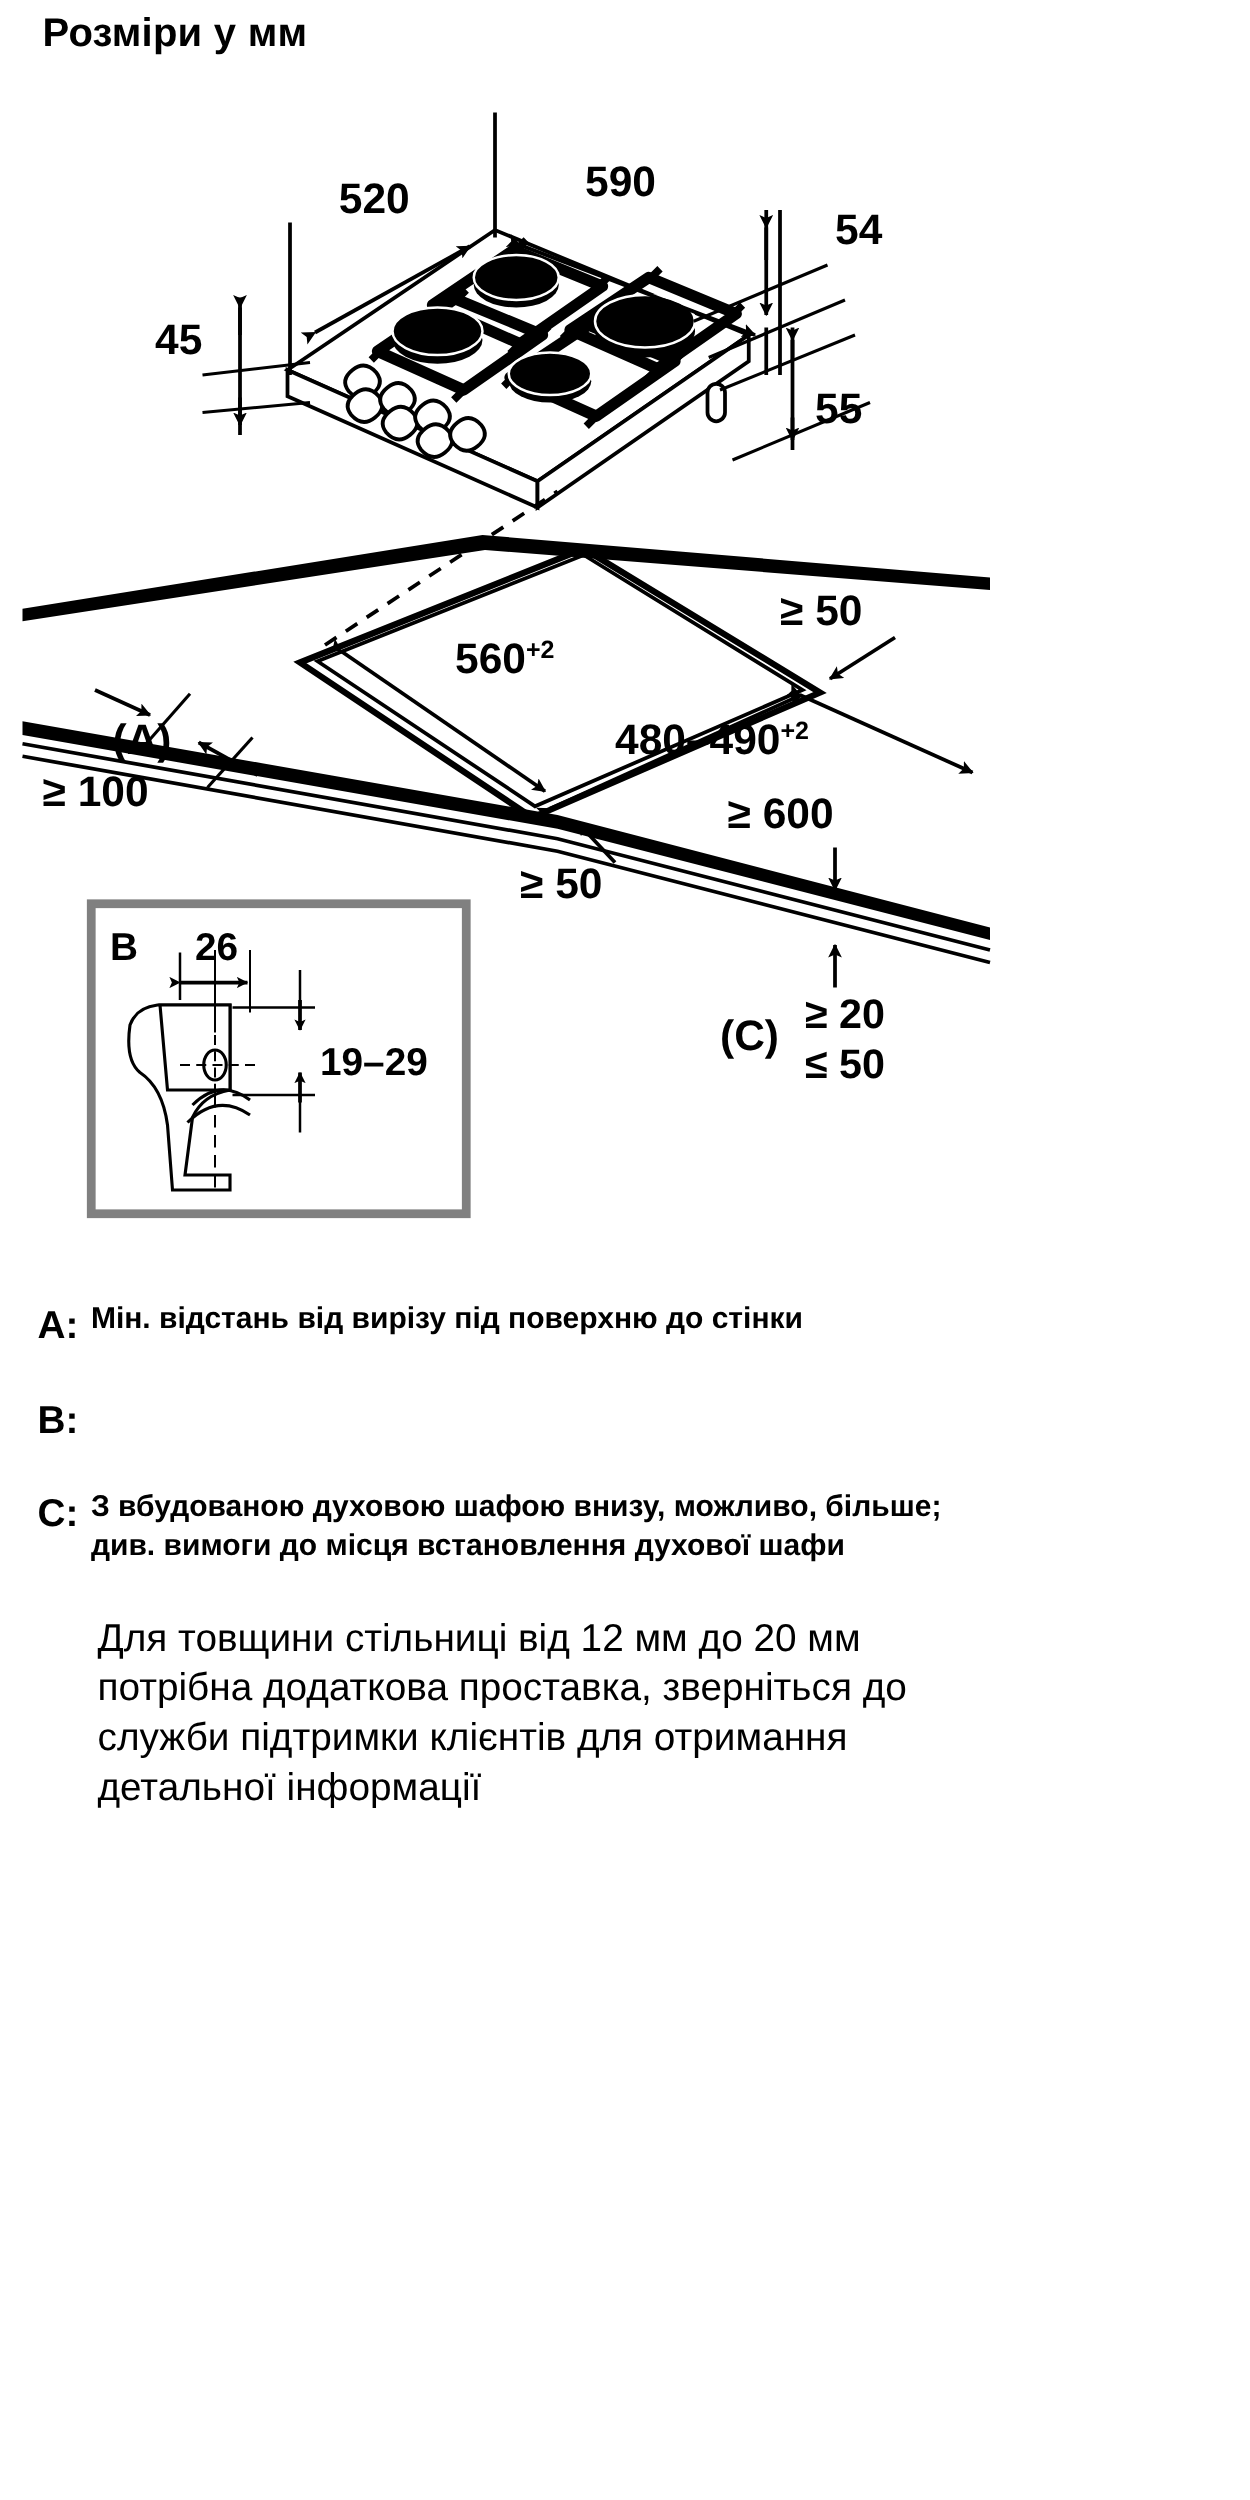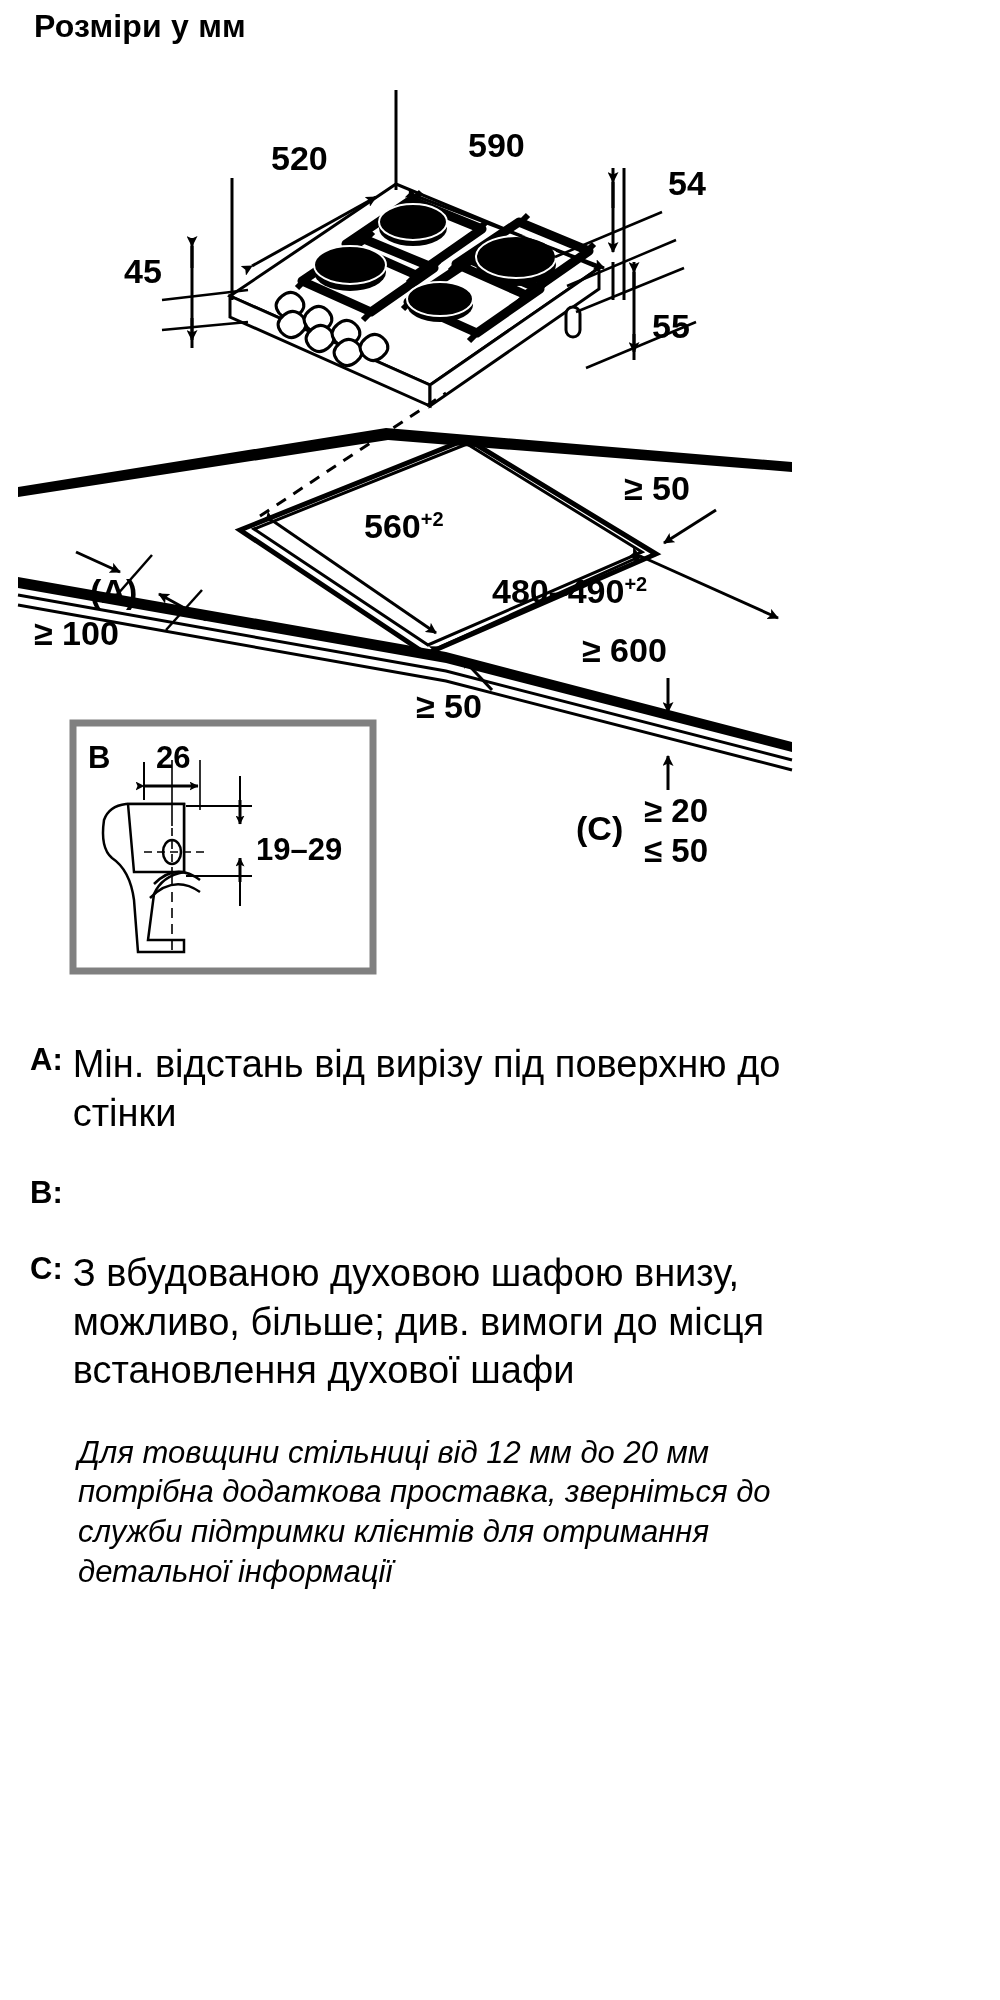--- a/index.html
+++ b/index.html
@@ -11,21 +11,21 @@
   svg{position:absolute;left:0;top:0;width:1000px;height:2000px;overflow:visible;}
   .lbl{font-family:"Liberation Sans",sans-serif;font-size:34px;font-weight:700;fill:#000;}
   .lbl-sm{font-family:"Liberation Sans",sans-serif;font-size:33px;font-weight:700;fill:#000;}
   .sup{font-size:20px;font-weight:700;}
   .bx{font-family:"Liberation Sans",sans-serif;font-size:31px;font-weight:700;fill:#000;}
 
   
   .legend{position:absolute;left:14px;width:760px;}
   .lrow{display:flex;align-items:flex-start;margin-bottom:26px;}
   .lkey{font-size:31px;font-weight:700;flex:0 0 auto;padding-right:10px;line-height:1.28;}
-  .ltxt{font-size:38px;font-weight:400;line-height:1.28;}
+  .ltxt{font-size:24px;font-weight:700;line-height:1.28;}
   .note{font-size:31px;font-weight:400;line-height:1.28;margin-top:38px;}
 </style>
 </head>
 <body>
 
 <div class="stage">
 
   <div class="title">Розміри у мм</div>
 
   <svg viewBox="0 0 1000 2000">
@@ -201,16 +201,16 @@
       <div class="lkey">A:</div>
       <div class="ltxt">Мін. відстань від вирізу під поверхню до стінки</div>
     </div>
     <div class="lrow" style="margin-top:36px;">
       <div class="lkey">B:</div>
     </div>
     <div class="lrow" style="margin-top:36px;">
       <div class="lkey">C:</div>
       <div class="ltxt">З вбудованою духовою шафою внизу, можливо, більше; див. вимоги до місця встановлення духової шафи</div>
     </div>
-    <div class="note" style="padding-left:48px;font-style:italic;">Для товщини стільниці від 12 мм до 20 мм потрібна додаткова проставка, зверніться до служби підтримки клієнтів для отримання детальної інформації</div>
+    <div class="note" style="padding-left:48px;">Для товщини стільниці від 12 мм до 20 мм потрібна додаткова проставка, зверніться до служби підтримки клієнтів для отримання детальної інформації</div>
   </div>
 
 </div>
 
 </body></html>

